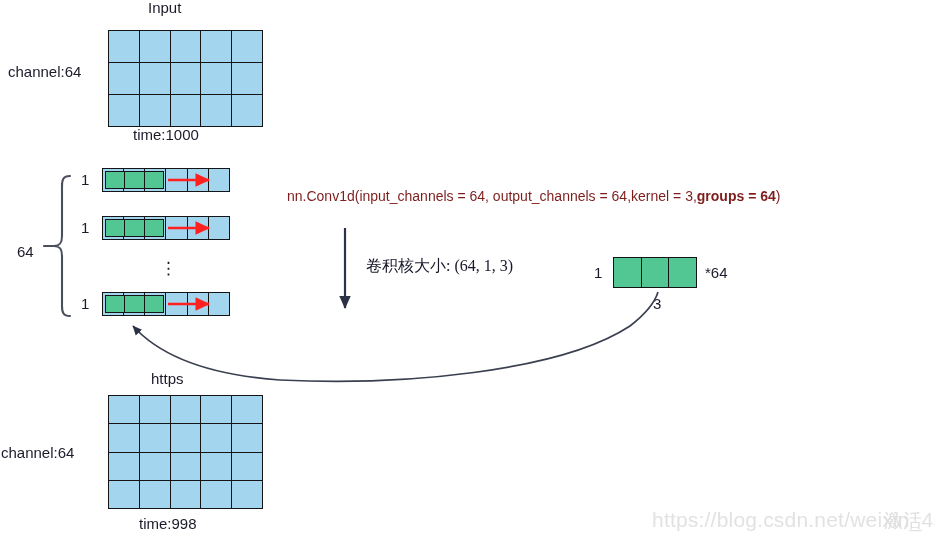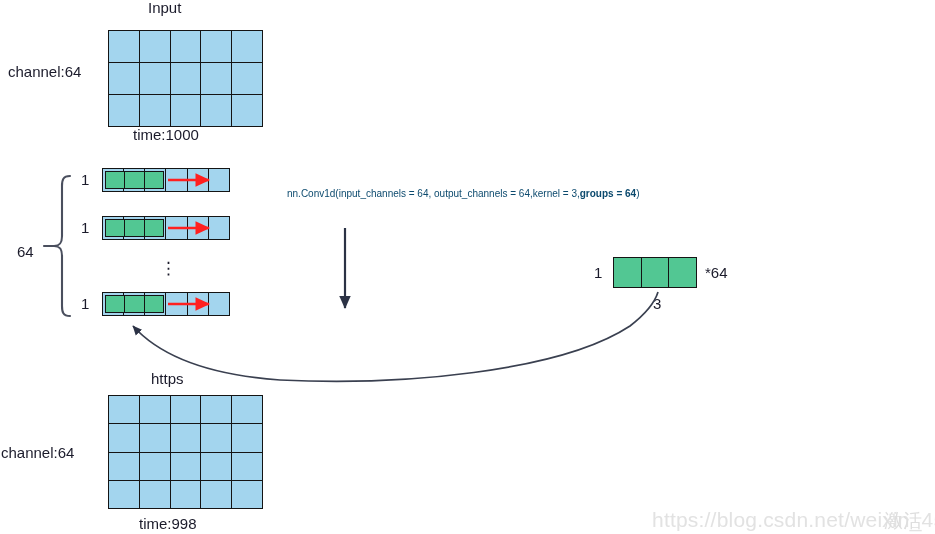--- a/index.html
+++ b/index.html
@@ -30,22 +30,22 @@
     position: absolute;
     font-family: "Liberation Sans", sans-serif;
     font-weight: bold;
     font-size: 17px;
     color: #111118;
     white-space: nowrap;
   }
   .formula {
     position: absolute;
     font-family: "Liberation Sans", sans-serif;
-    font-size: 10px;
-    color: #0c4a6e;
+    font-size: 14px;
+    color: #7f1d1d;
     white-space: nowrap;
   }
   .formula b { font-weight: bold; }
   .serif {
     position: absolute;
     font-family: "Liberation Serif", serif;
     font-size: 16px;
     color: #17172a;
     white-space: nowrap;
   }
@@ -219,20 +219,21 @@
   <div class="kernel-overlay" style="left:105px; top:295px; width:59px; height:18px;">
     <div class="kcell"></div>
     <div class="kcell"></div>
     <div class="kcell"></div>
   </div>
 
   <div class="formula" style="left:287px; top:188px;">
     <span>nn.Conv1d(input_channels = 64, output_channels = 64,kernel = 3,</span><b>groups = 64</b><span>)</span>
   </div>
 
+  <div class="serif" style="left:366px; top:256px;">卷积核大小: (64, 1, 3)</div>
 
   <div class="lbl" style="left:594px; top:265px;">1</div>
 
   <div class="kblock" style="left:613px; top:257px; width:84px; height:31px;">
     <div class="kcell"></div>
     <div class="kcell"></div>
     <div class="kcell"></div>
   </div>
 
   <div class="lbl" style="left:705px; top:265px;text-align:center;">*64</div>

